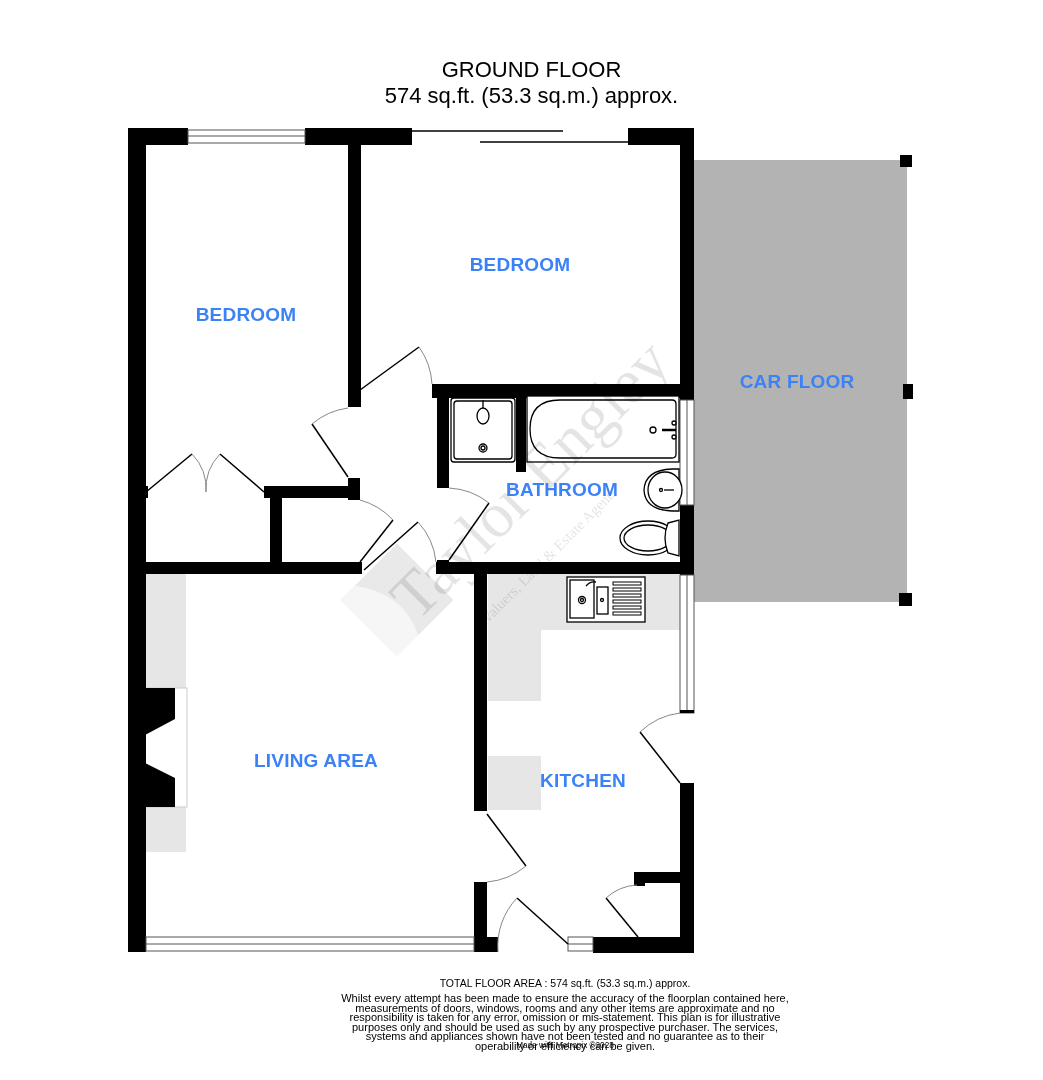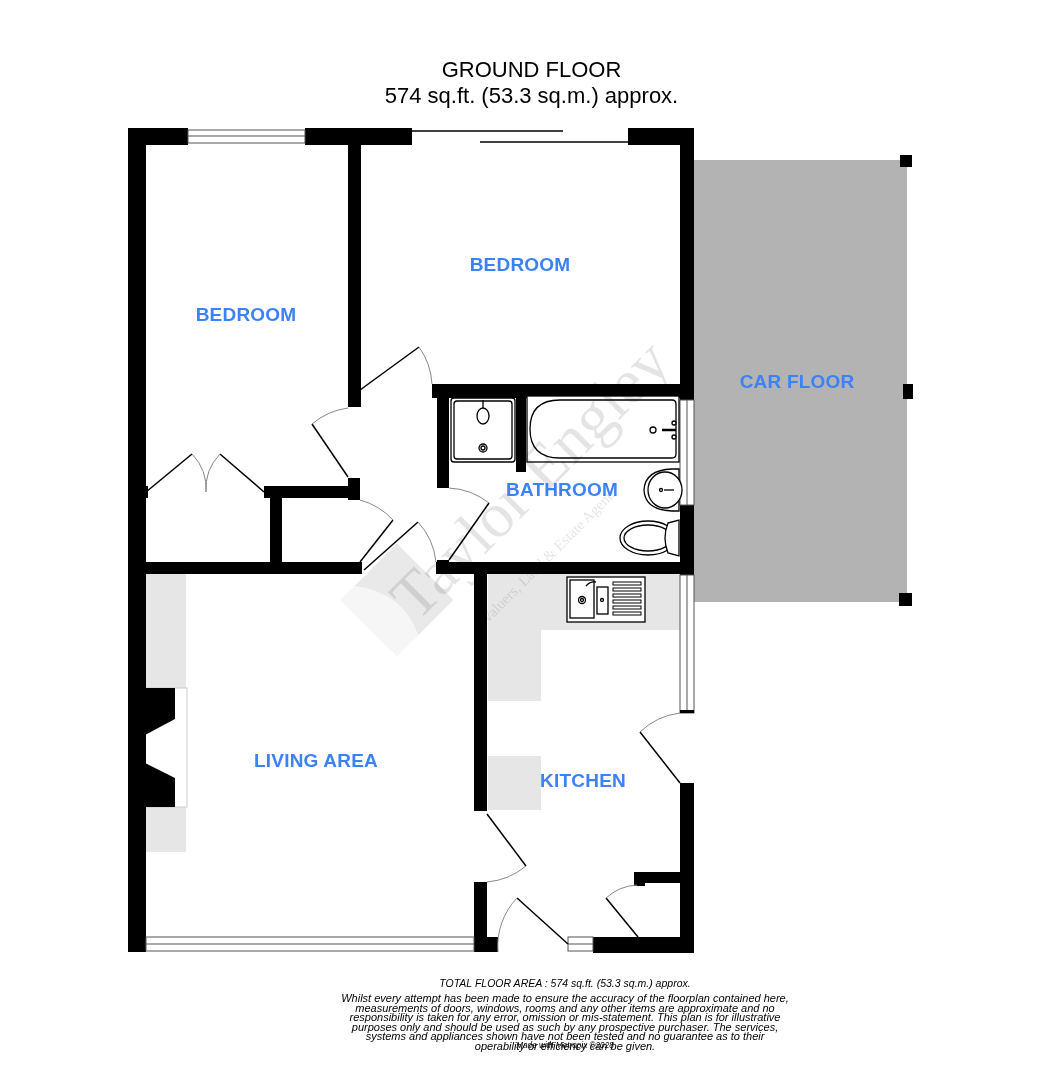--- a/index.html
+++ b/index.html
@@ -2,21 +2,21 @@
 <html><head>
 <meta charset="utf-8">
 <style>
   html, body { margin:0; padding:0; background:#ffffff; }
   body { width:1043px; height:1080px; position:relative; overflow:hidden; font-family:"Liberation Sans", sans-serif; }
   .title { position:absolute; left:0; width:1063px; text-align:center; color:#000; font-size:22px; line-height:26px; }
   #t1 { top:57px; }
   #t2 { top:83px; }
   svg.plan { position:absolute; left:0; top:0; }
   .room-label { position:absolute; font-weight:bold; font-size:19px; color:#3b82f6; white-space:nowrap; transform:translate(-50%,-50%); letter-spacing:0.2px; }
-  .footer { position:absolute; left:340px; width:450px; text-align:center; color:#000;font-style:italic; }
+  .footer { position:absolute; left:340px; width:450px; text-align:center; color:#000; }
   #f-total { top:977px; font-size:10.5px; }
   #f-disc { top:994px; font-size:11px; line-height:9.6px; }
   #f-made { top:1041px; font-size:8.2px; }
   .wm { position:absolute; color:#000; opacity:0.10; white-space:nowrap; font-family:"Liberation Serif", serif; transform-origin:left bottom; }
 </style>
 </head>
 <body>
 
 <div class="title" id="t1">GROUND FLOOR</div>
 <div class="title" id="t2">574 sq.ft. (53.3 sq.m.) approx.</div>

